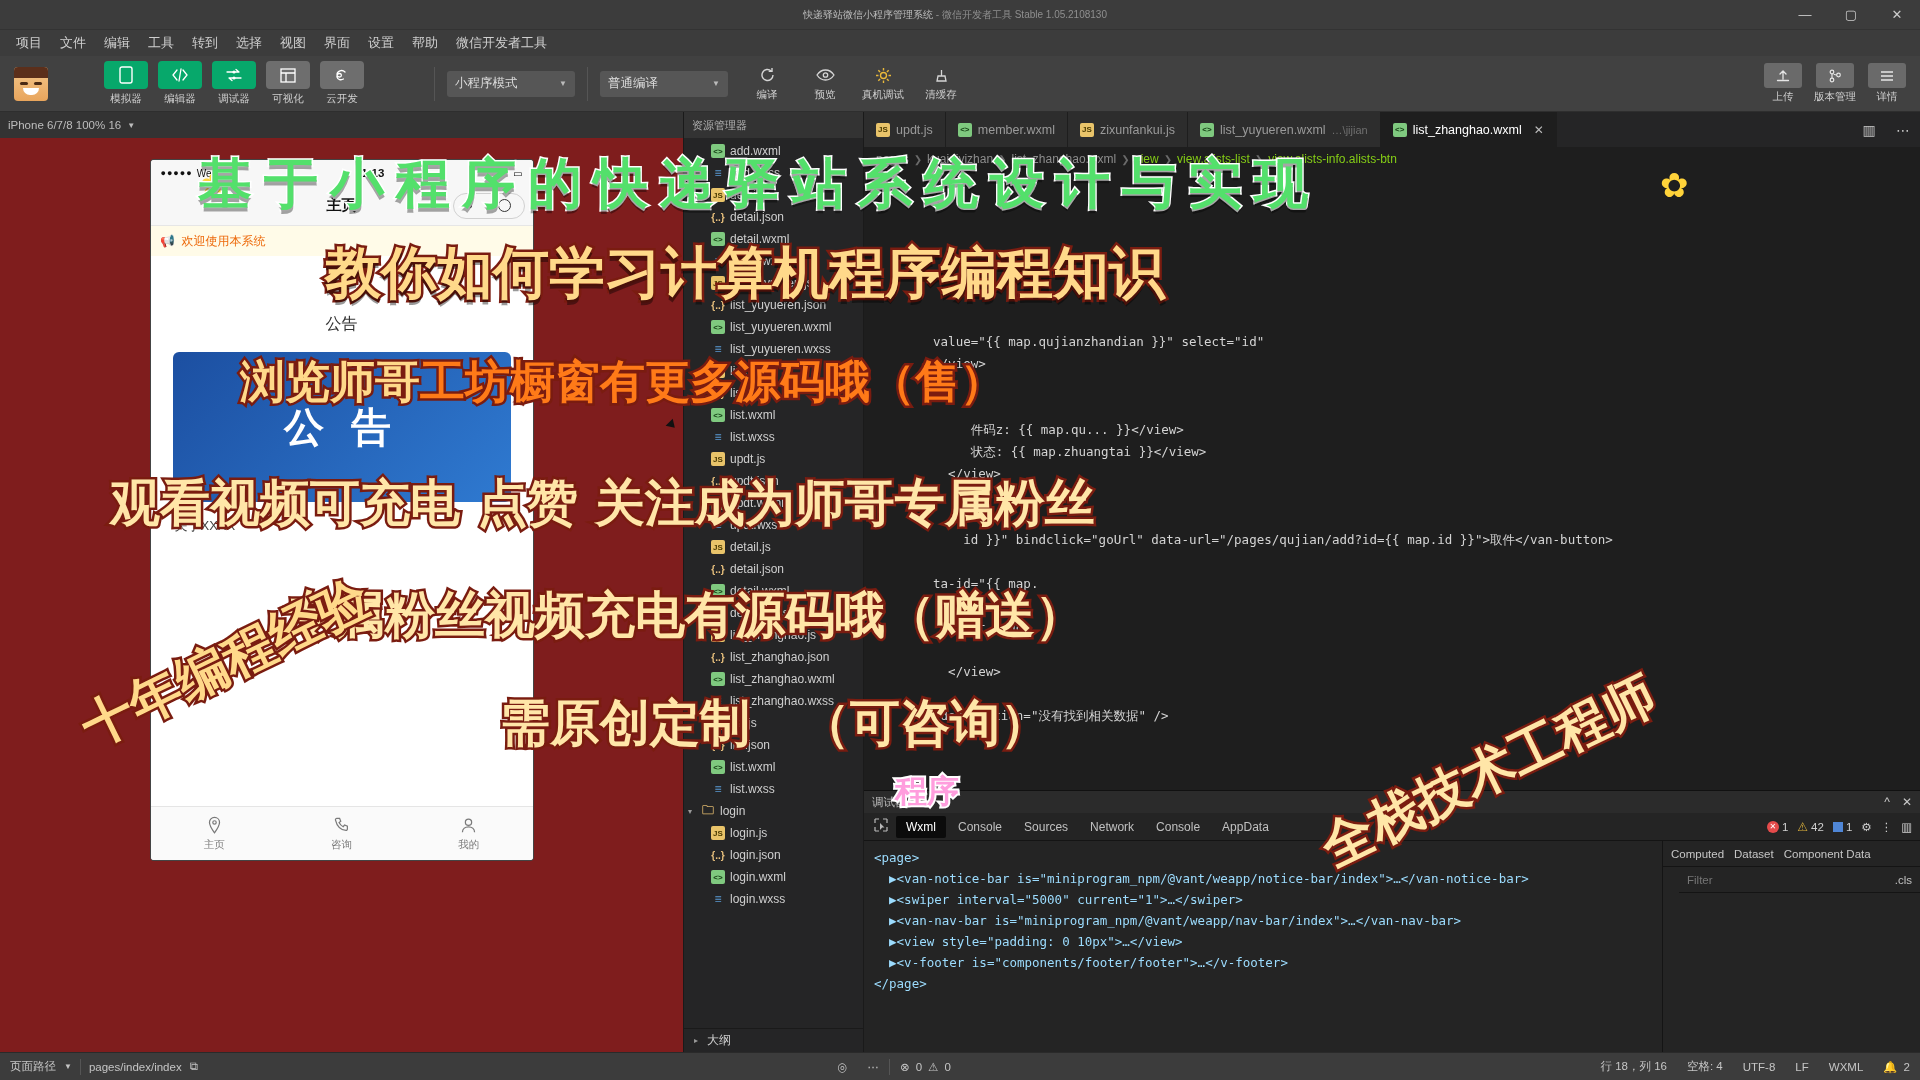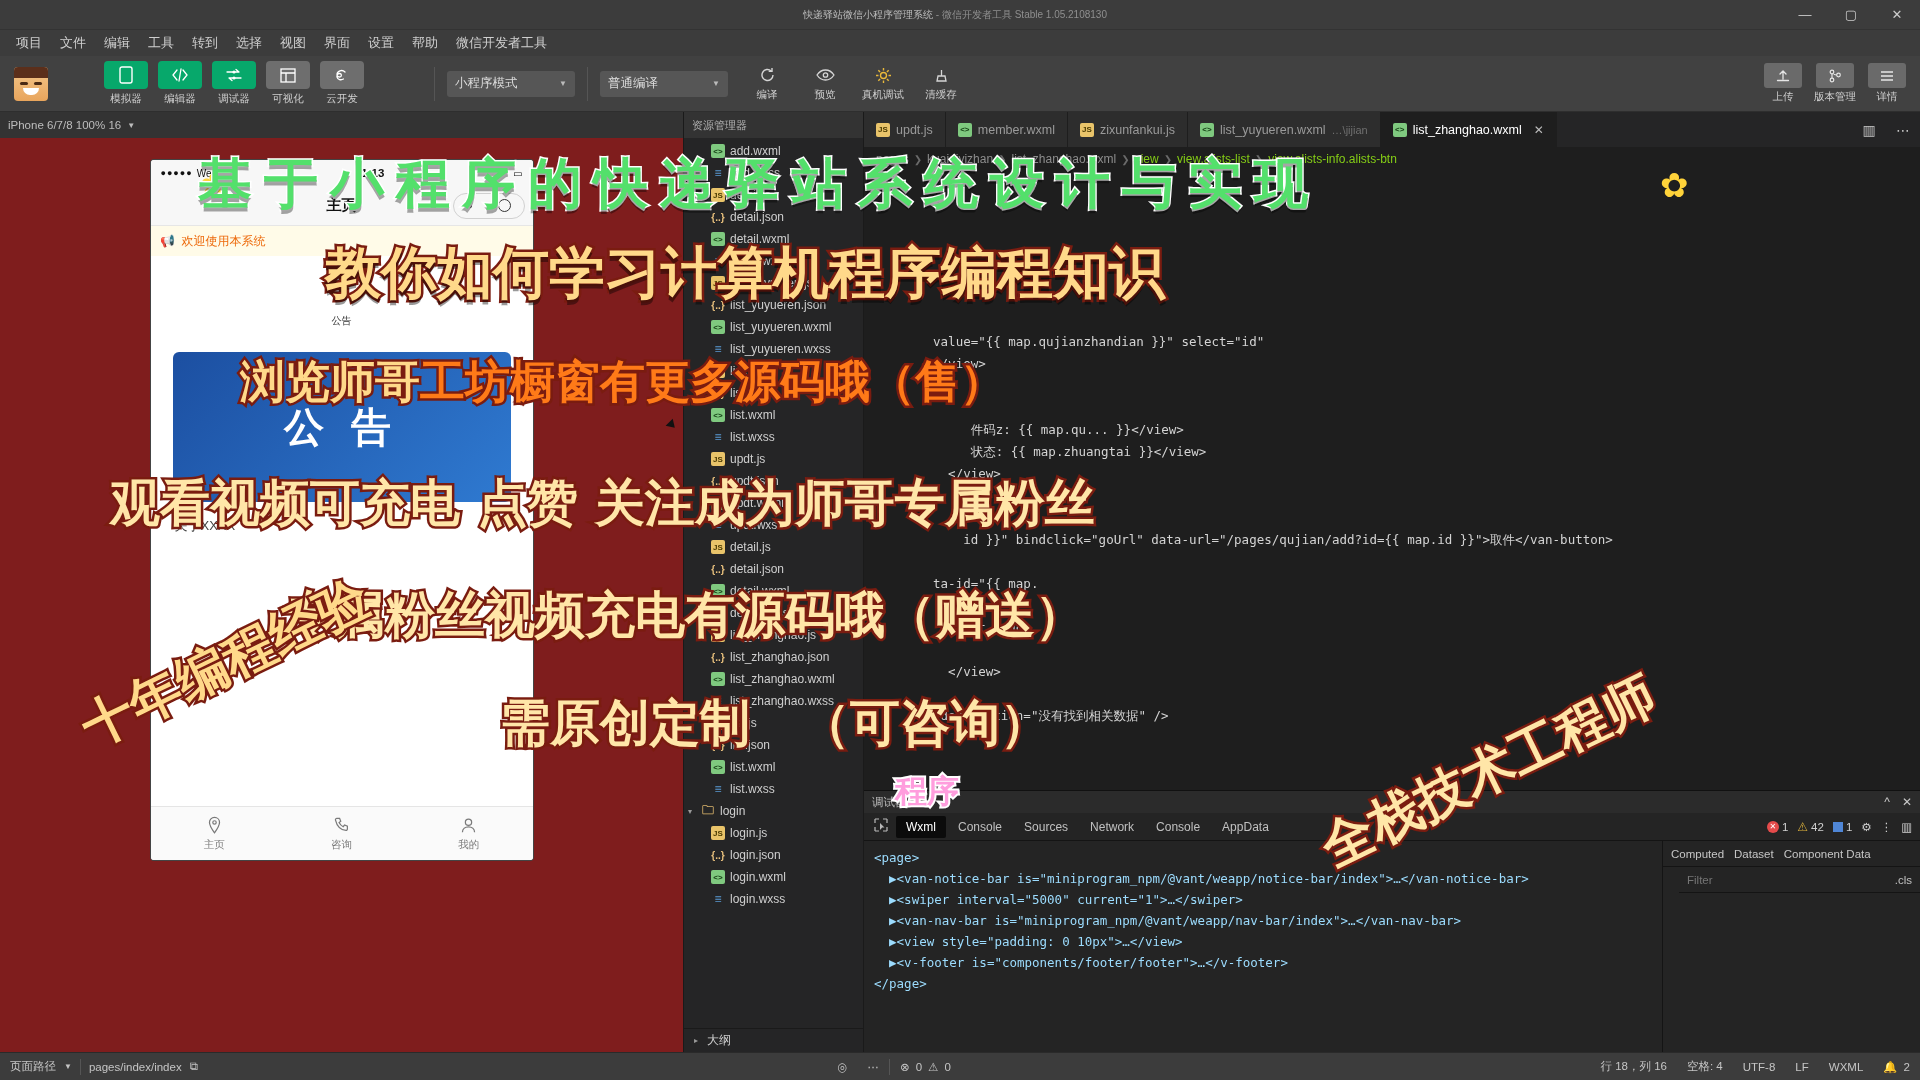--- a/index.html
+++ b/index.html
@@ -86,21 +86,21 @@
             border-radius:13px; display:flex; align-items:center; justify-content:space-around; }
   .ph-nav .caps i { width:5px; height:5px; background:#333; border-radius:50%; display:block;}
   .ph-nav .caps .ring { width:13px; height:13px; border:1.5px solid #333; border-radius:50%;}
   .ph-notice { height:30px; background:#fffbe8; display:flex; align-items:center; gap:6px;
                padding:0 10px; font-size:12px; color:#ed6a0c; }
   .ph-banner { flex:1; position:relative; background:#fff; }
   .ph-hero { position:absolute; left:22px; right:22px; top:96px; height:150px;
              background:linear-gradient(135deg,#1c4fa1,#2f7ad1); border-radius:6px;
              display:flex; align-items:center; justify-content:center; }
   .ph-hero span { color:#fff; font-size:40px; font-weight:bold; letter-spacing:8px; }
-  .ph-secttl { position:absolute; top:58px; width:100%; text-align:center; font-size:10px; color:#333; }
+  .ph-secttl { position:absolute; top:58px; width:100%; text-align:center; font-size:16px; color:#333; }
   .ph-about { position:absolute; top:261px; left:24px; font-size:13px; color:#444; }
   .ph-tabbar { height:54px; background:#fafafa; border-top:1px solid #e5e5e5; display:flex; }
   .ph-tab { flex:1; display:flex; flex-direction:column; align-items:center; justify-content:center;
             gap:3px; font-size:10.5px; color:#7a7a7a; }
   .ph-tab svg { width:19px; height:19px; }
 
   
   .tree-col { width:180px; flex:0 0 180px; background:#252526; border-right:1px solid #1a1a1a;
               display:flex; flex-direction:column; overflow:hidden; }
   .tree-hd { height:26px; display:flex; align-items:center; padding-left:8px; font-size:11px;

